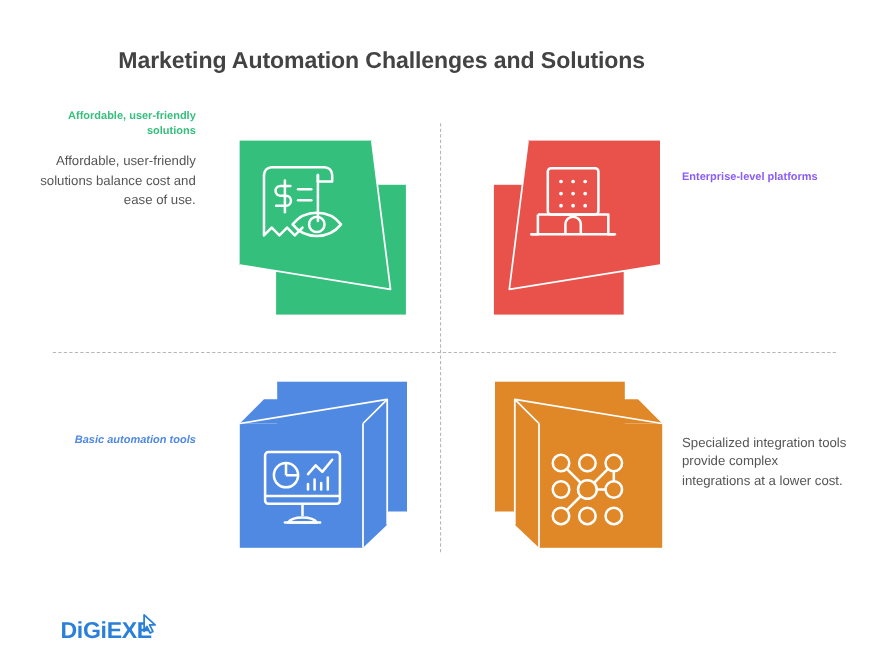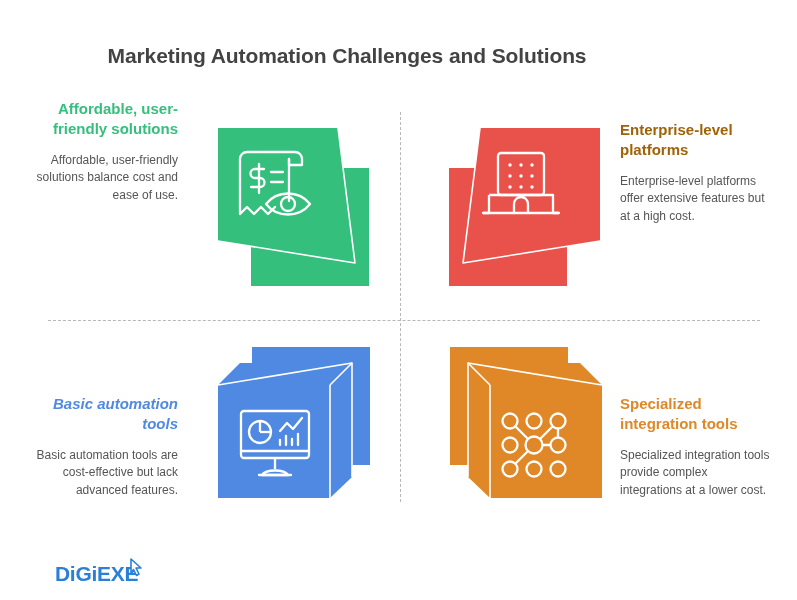--- a/index.html
+++ b/index.html
@@ -45,21 +45,21 @@
     width: 0;
     border-left: 1px dashed #b7b7b7;
   }
 
   
   .txt-block {
     position: absolute;
     width: 150px;
   }
   .txt-block .heading {
-    font-size: 15px;
+    font-size: 10px;
     font-weight: bold;
     line-height: 1.36;
     margin: 0 0 12px 0;
   }
   .txt-block .body {
     font-size: 12px;
     line-height: 1.45;
     color: #555555;
     margin: 0;
   }
@@ -101,31 +101,28 @@
 
 <div class="divider-h"></div>
 <div class="divider-v"></div>
 
 <div class="txt-block tb-tl">
   <p class="heading" style="color:#35bf7d;">Affordable, user-friendly solutions</p>
   <p class="body">Affordable, user-friendly solutions balance cost and ease of use.</p>
 </div>
 
 <div class="txt-block tb-tr">
-  <p class="heading" style="color:#a16207;">Enterprise-level platforms</p>
-  <p class="body">Enterprise-level platforms offer extensive features but at a high cost.</p>
+  <p class="heading" style="color:#8b5cf6;margin-top:35px;">Enterprise-level platforms</p>
 </div>
 
 <div class="txt-block tb-bl">
   <p class="heading" style="color:#5089e2;font-style:italic;">Basic automation tools</p>
-  <p class="body">Basic automation tools are cost-effective but lack advanced features.</p>
 </div>
 
 <div class="txt-block tb-br">
-  <p class="heading" style="color:#e08828;">Specialized integration tools</p>
   <p class="body">Specialized integration tools provide complex integrations at a lower cost.</p>
 </div>
 
 <div class="figure fig-tl">
   <svg width="165" height="165" viewBox="0 0 165 165">
 
     <rect x="38" y="45" width="118" height="118" fill="#35bf7d"></rect>
 
     <path d="M 5 5 L 125 5 L 142 140 L 5 118 Z" fill="#35bf7d"></path>
     <path d="M 125 5 L 142 140 L 125 118 Z" fill="#35bf7d"></path>

